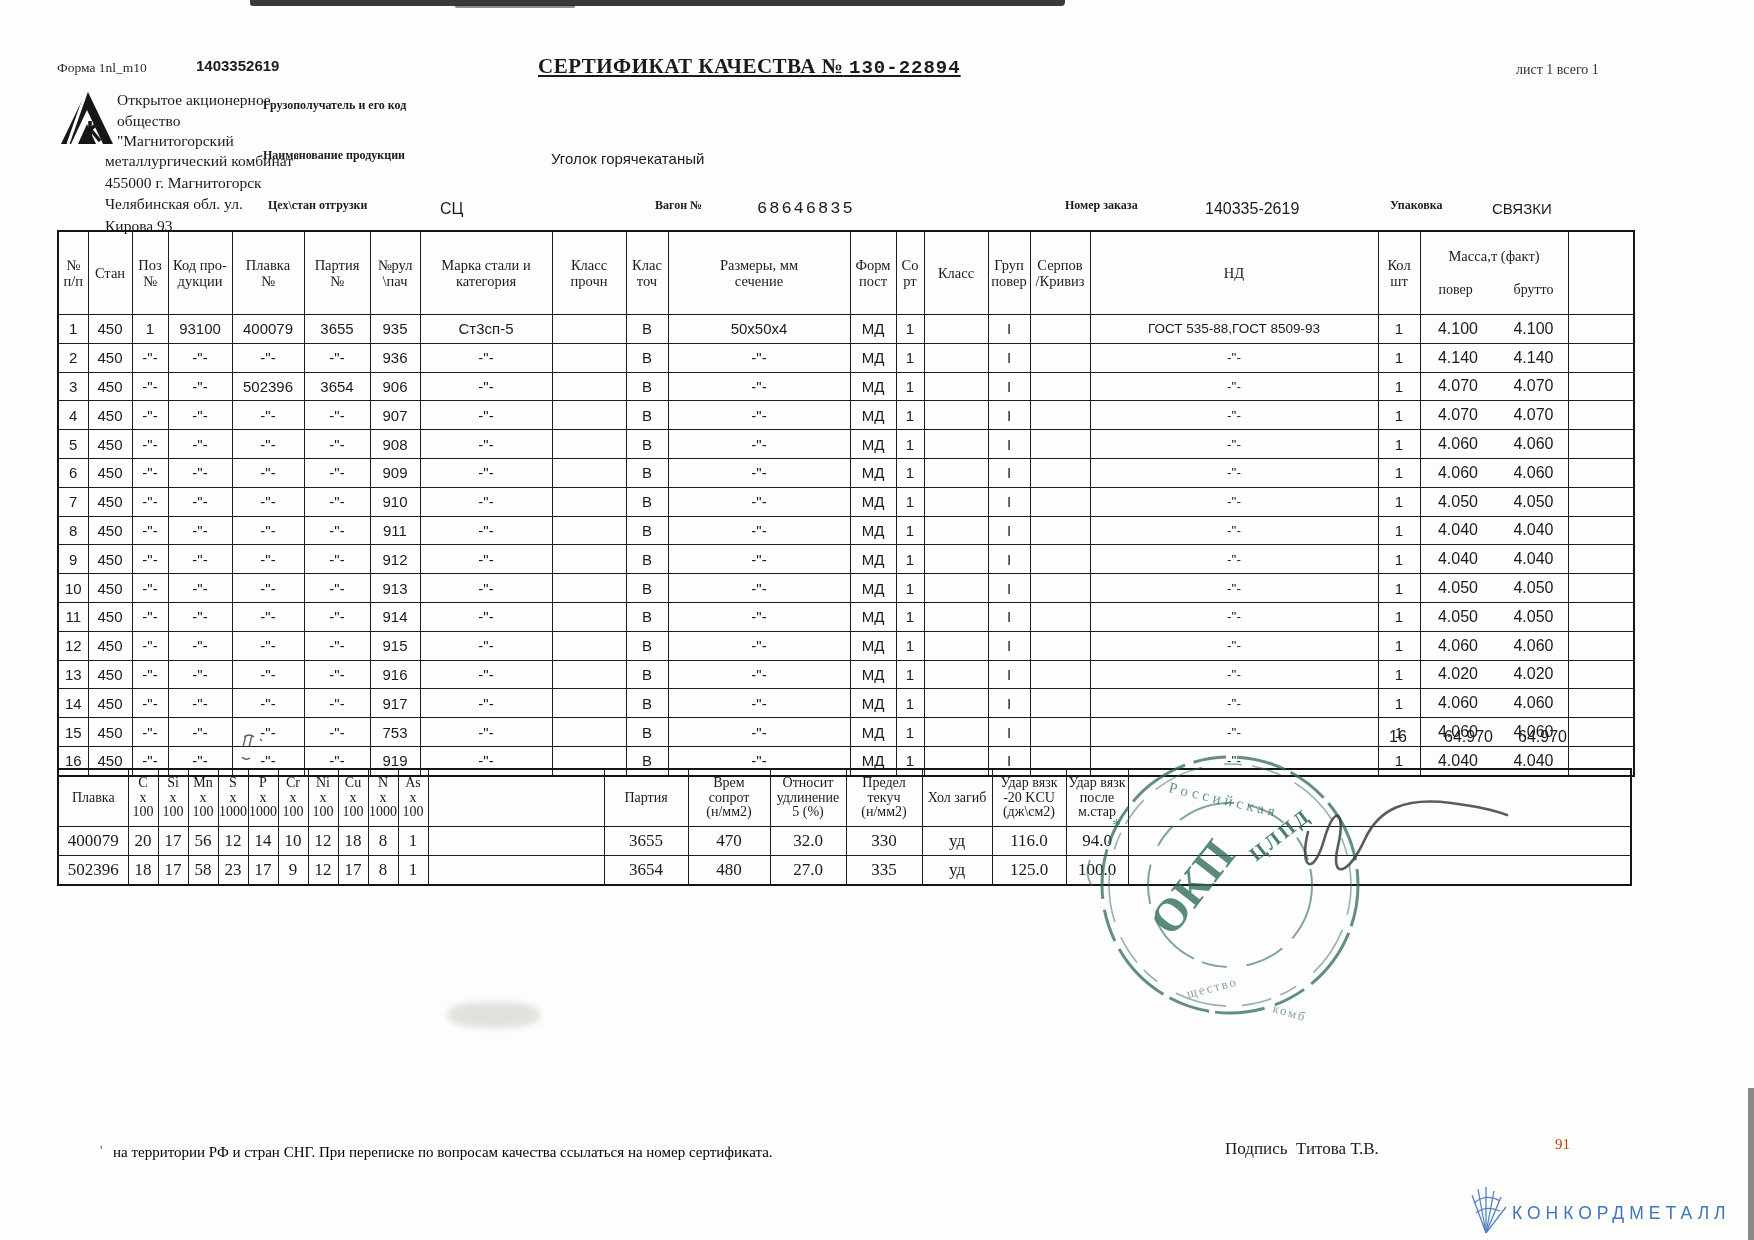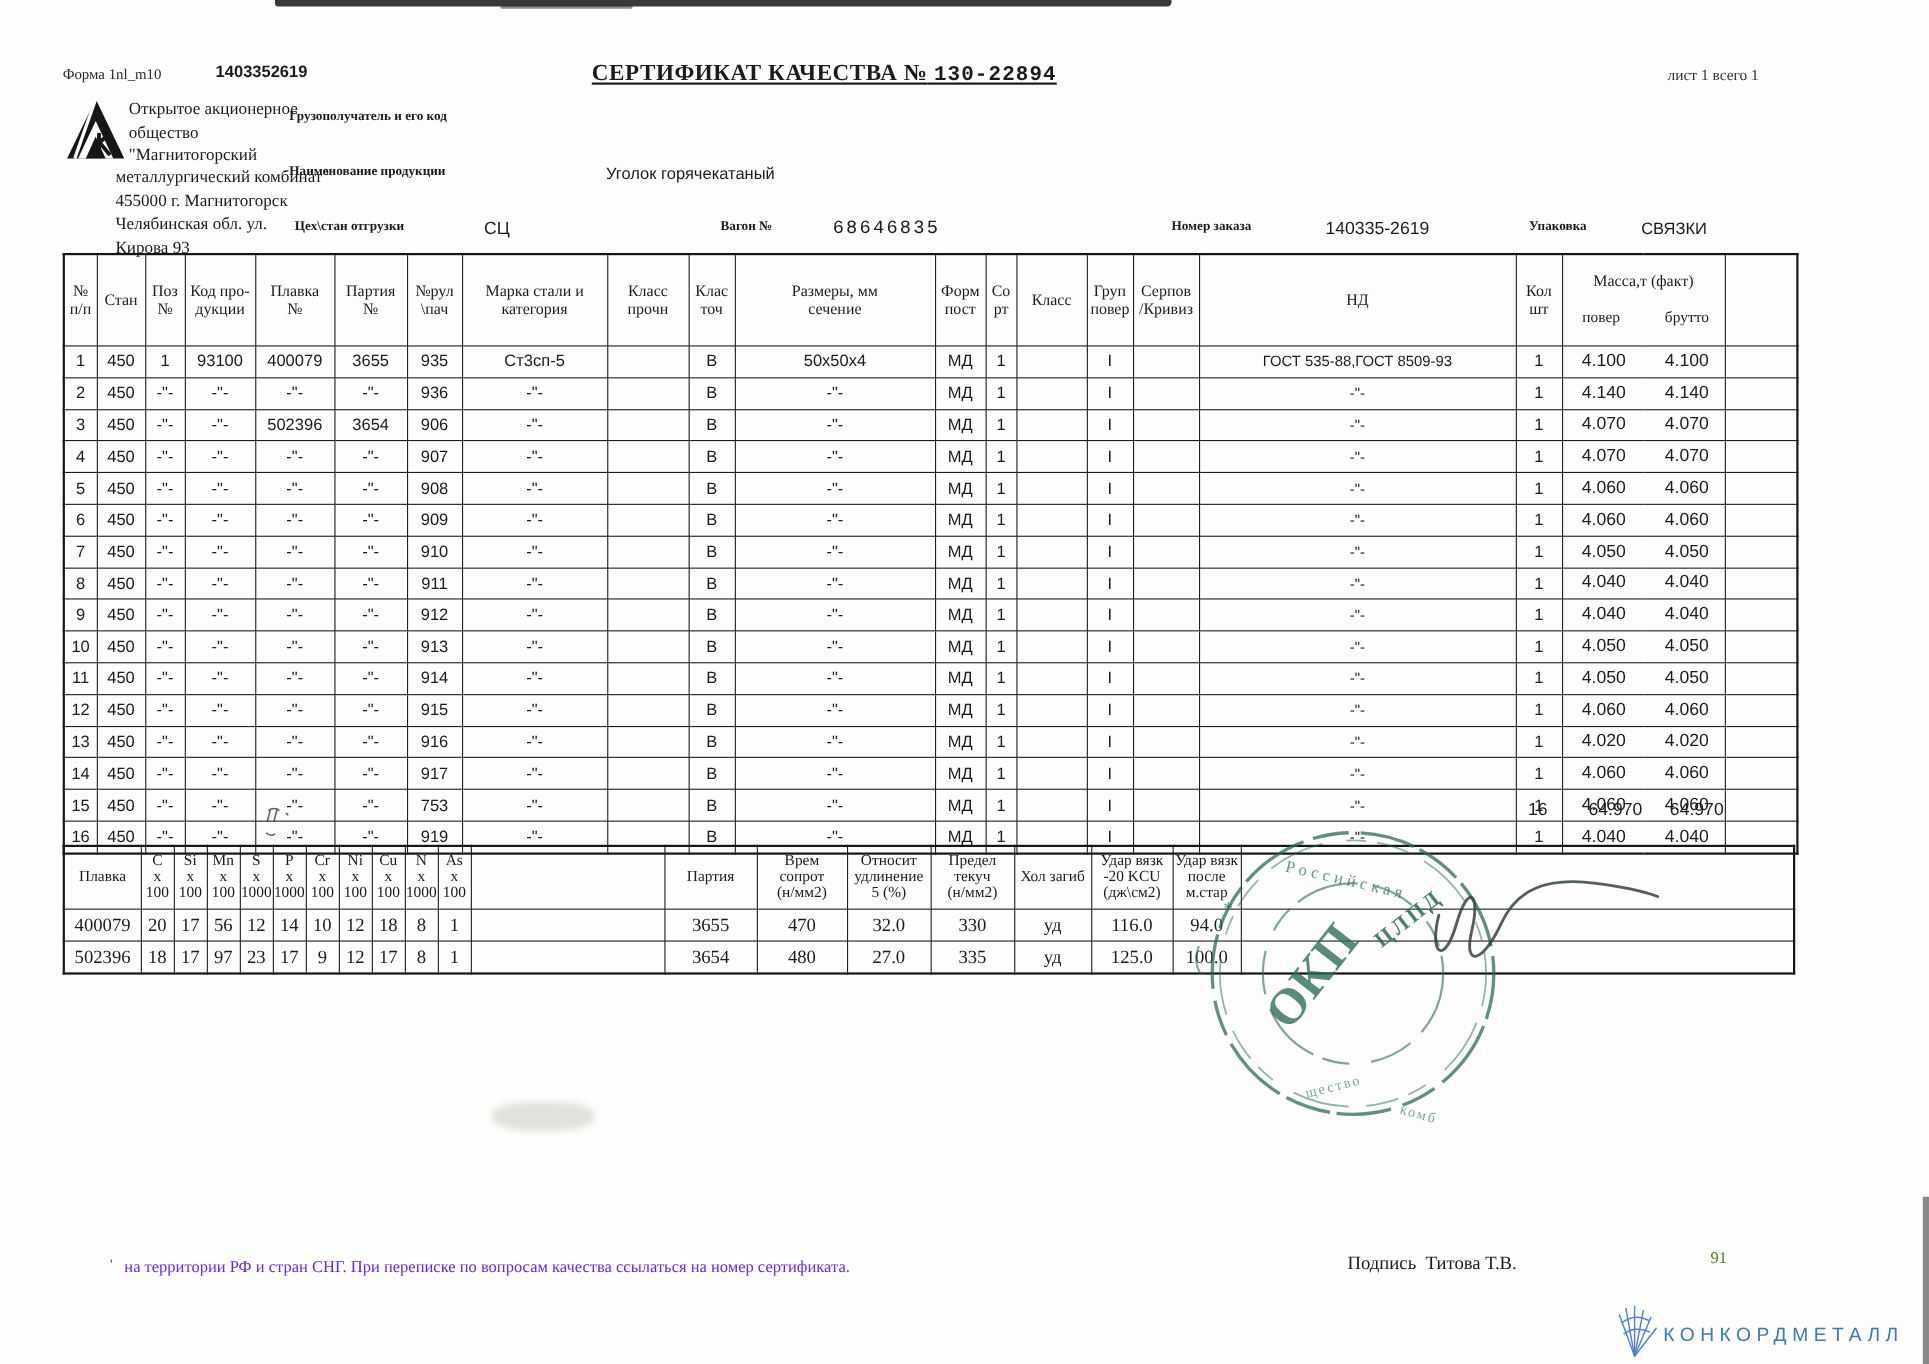--- a/index.html
+++ b/index.html
@@ -45,24 +45,24 @@
 
   
   .ct{left:57px;top:768px;width:1573px;}
   .ct{border:2px solid #151515;}
   .ct th,.ct td{border:1px solid #1d1d1d;padding:0;overflow:hidden;}
   .ct th{height:56px;font-family:"Liberation Serif",serif;font-size:14px;font-weight:normal;
          text-align:center;white-space:pre-line;line-height:14.5px;}
   .ct td{height:28px;font-family:"Liberation Serif",serif;font-size:17px;text-align:center;white-space:nowrap;}
 
   
-  .footnote{left:113px;top:1144px;font-size:15px;color:#6d28d9;}
+  .footnote{left:113px;top:1144px;font-size:15px;color:#000000;}
   .foot-mark{left:100px;top:1142px;font-size:13px;color:#444;}
   .sign{left:1225px;top:1139px;font-size:17px;}
-  .pagenum{left:1555px;top:1136px;font-size:15px;color:#4d7c0f;}
+  .pagenum{left:1555px;top:1136px;font-size:15px;color:#c2410c;}
   .concord{left:1512px;top:1203px;font-size:17.5px;font-family:"Liberation Sans",sans-serif;
            letter-spacing:5px;font-weight:500;white-space:nowrap;}
 
   
   .smudge-top{left:250px;top:0;width:815px;height:6px;background:#161616;opacity:.85;border-radius:0 0 4px 3px;}
   .smudge-top2{left:455px;top:5px;width:120px;height:3px;background:#222;opacity:.5;border-radius:2px;}
   .edge-right{left:1748px;top:1088px;width:6px;height:152px;background:#2a2a2a;opacity:.55;}
   .gray-blot{left:448px;top:1002px;width:92px;height:26px;background:#9a9a96;opacity:.28;filter:blur(3px);border-radius:40%;}
   .mark-under{left:236px;top:731px;}
 </style>
@@ -661,21 +661,21 @@
           <td>330</td>
           <td>уд</td>
           <td>116.0</td>
           <td>94.0</td>
           <td></td>
         </tr>
         <tr>
           <td>502396</td>
           <td>18</td>
           <td>17</td>
-          <td>97</td>
+          <td>58</td>
           <td>23</td>
           <td>17</td>
           <td>9</td>
           <td>12</td>
           <td>17</td>
           <td>8</td>
           <td>1</td>
           <td></td>
           <td>3654</td>
           <td>480</td>

